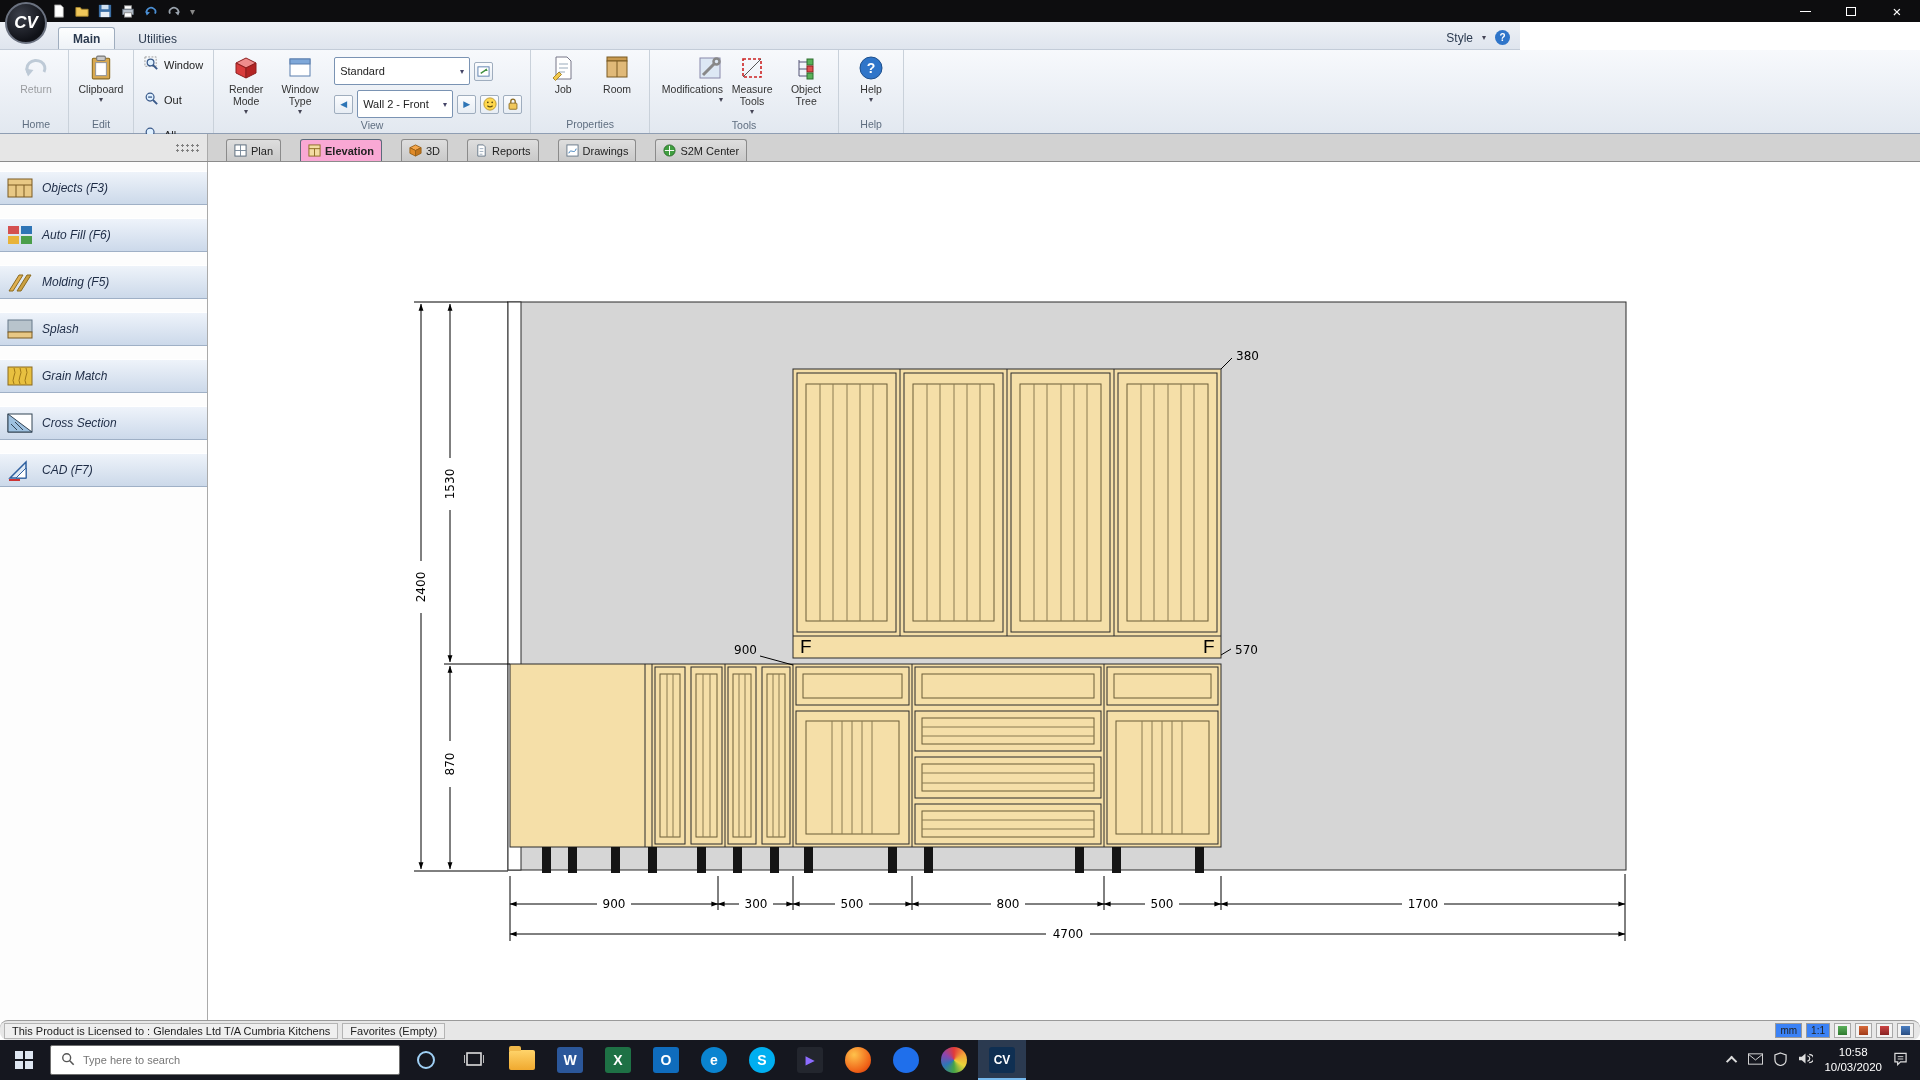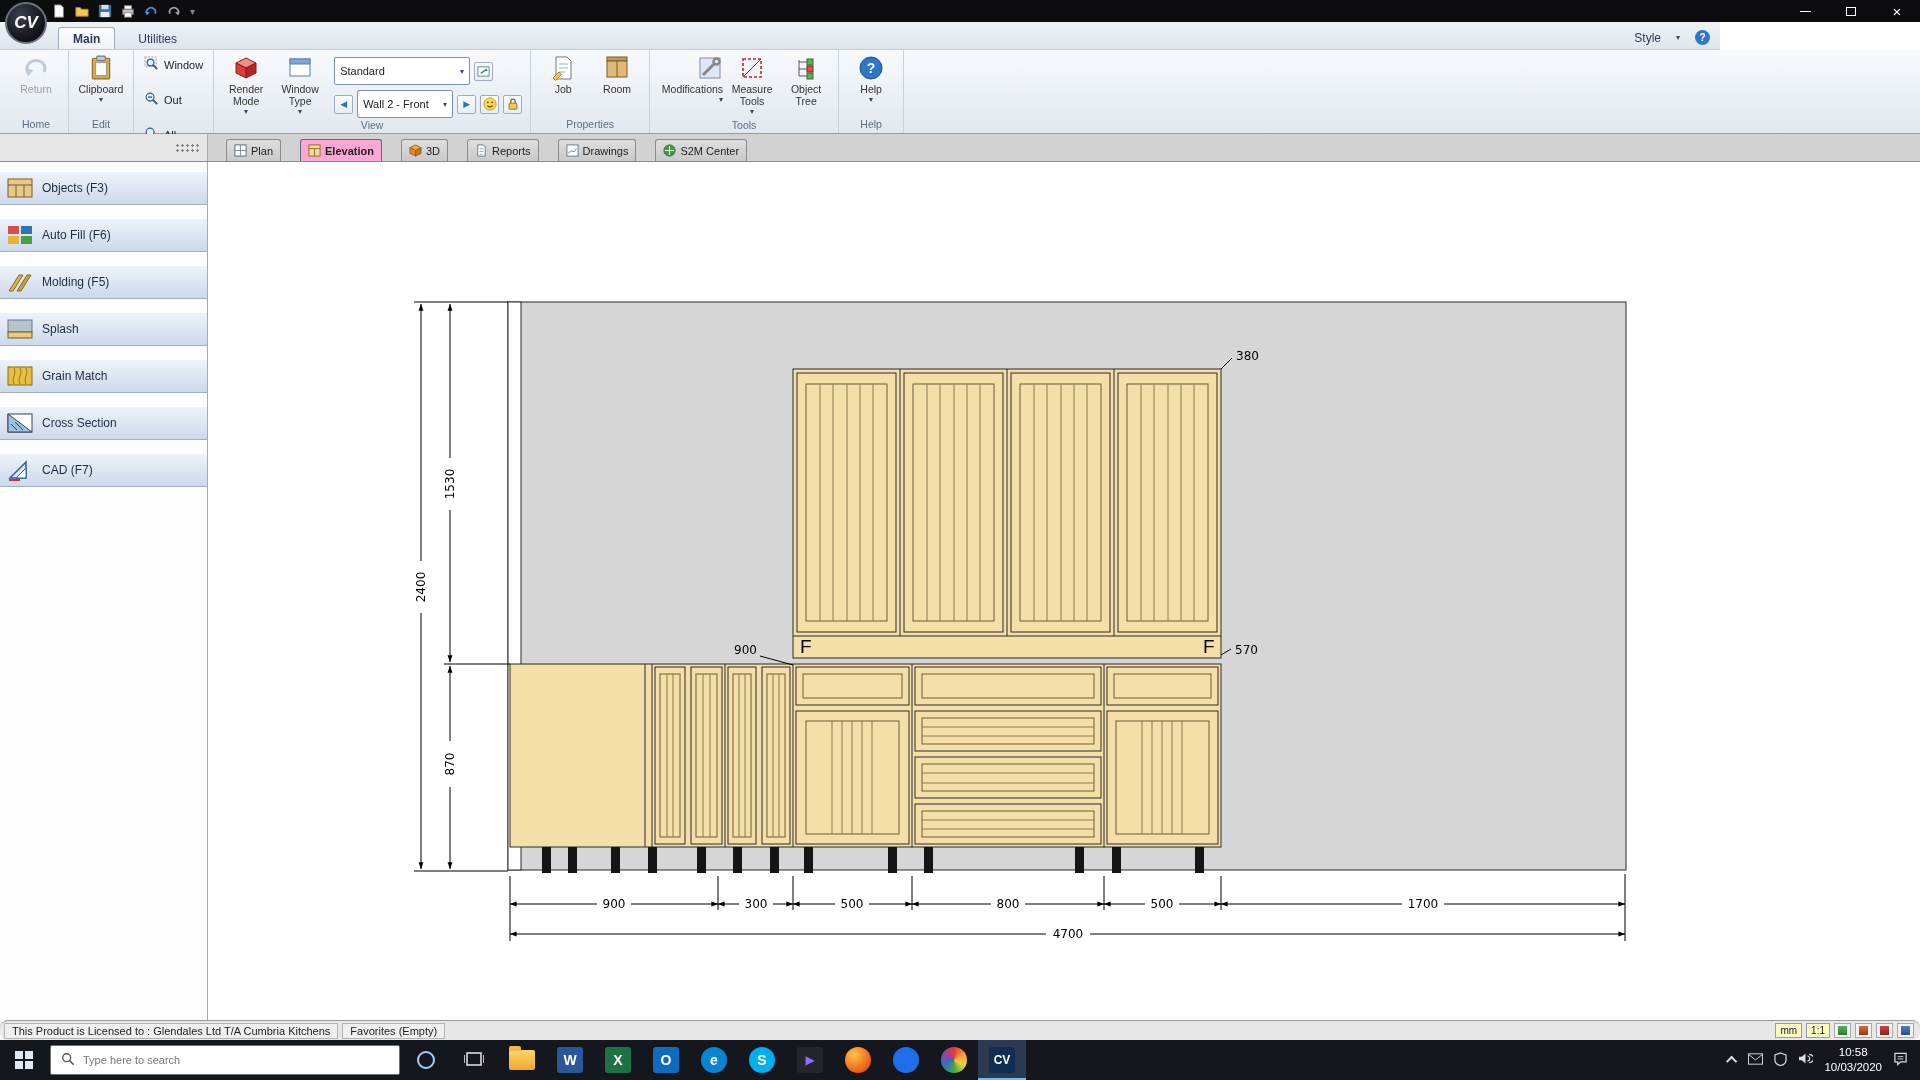--- a/index.html
+++ b/index.html
@@ -16,25 +16,25 @@
   .winbtn { width:46px; height:22px; display:flex; align-items:center; justify-content:center; color:#fff; }
   .winbtn .bar { width:11px; height:1px; background:#fff; }
   .winbtn .box { width:10px; height:9px; border:1px solid #fff; }
   .winbtn.close { font-size:15px; }
 
   .logo { position:absolute; left:5px; top:2px; width:42px; height:42px; border-radius:50%;
     background:radial-gradient(circle at 35% 30%, #3b3f4a, #101218 70%); border:2px solid #6b7280;
     color:#fff; font-weight:bold; font-size:17px; font-style:italic; display:flex; align-items:center; justify-content:center; z-index:50; }
 
   
-  .ribbon-tabrow { position:absolute; left:0; top:22px; width:1720px; height:28px; background:linear-gradient(#eef1f6,#dfe5ee); border-bottom:1px solid #c3ccd8; display:flex; align-items:flex-end; }
+  .ribbon-tabrow { position:absolute; left:0; top:22px; width:1520px; height:28px; background:linear-gradient(#eef1f6,#dfe5ee); border-bottom:1px solid #c3ccd8; display:flex; align-items:flex-end; }
   .rtab { margin-left:8px; padding:4px 14px 3px; font-size:12px; color:#2b3a4f; border:1px solid transparent; border-bottom:none; border-radius:3px 3px 0 0; }
   .rtab:first-of-type { margin-left:58px; }
   .rtab.active { background:linear-gradient(#fdfefe,#eef2f7); border-color:#9fadbe; font-weight:bold; }
-  .style-area { margin-left:auto; margin-right:10px; display:flex; align-items:center; gap:15px; padding-bottom:4px; color:#2b3a4f; }
+  .style-area { margin-left:auto; margin-right:10px; display:flex; align-items:center; gap:9px; padding-bottom:4px; color:#2b3a4f; }
   .help-badge { width:15px; height:15px; border-radius:50%; background:#2f75c9; color:#fff; font-size:10px; font-weight:bold; display:flex; align-items:center; justify-content:center; }
 
   .ribbon-body { position:absolute; left:0; top:50px; width:1920px; height:84px; background:linear-gradient(#f7f9fc,#e2e8f0); border-bottom:1px solid #8f9eb3; display:flex; }
   .rgroup { display:flex; flex-direction:column; border-right:1px solid #c9d1da; }
   .rgroup-content { flex:1; display:flex; align-items:flex-start; padding:3px 6px 0; gap:2px; }
   .rgroup-label { text-align:center; font-size:10.5px; color:#5f6e80; padding:1px 4px 3px; }
   .bigbtn { width:52px; display:flex; flex-direction:column; align-items:center; text-align:center; font-size:10.5px; line-height:1.15; color:#333; padding:2px 1px; border-radius:3px; }
   .bigbtn.wide { width:68px;align-items:flex-end; }
   .bigbtn .bicon { width:26px; height:26px; margin-bottom:2px; }
   .bigbtn .caret { font-size:8px; color:#445; }
@@ -57,30 +57,30 @@
   .doc-tabs { display:flex; align-items:flex-end; padding-left:18px; gap:19px; }
   .dtab { display:inline-flex; align-items:center; gap:4px; font-size:11px; color:#222; padding:3px 7px; background:linear-gradient(#dedede,#c9c9c9); border:1px solid #8b8b8b; border-radius:3px 3px 0 0; border-bottom:none; height:22px; }
   .dtab.active { background:#f9a8d4; border-color:#5c6b7c; font-weight:bold; }
   .dtab svg { display:block; }
 
   
   .main { position:absolute; left:0; top:162px; width:1920px; height:858px; display:flex; }
   .sidebar { width:208px; height:100%; background:#fdfdfd; border-right:1px solid #aaa; padding-top:9px; }
   .side-item { height:34px; margin-bottom:13px; display:flex; align-items:center; gap:9px; padding:0 7px;
     background:linear-gradient(#eef3fa,#ccd9ea); border-top:1px solid #fff; border-bottom:1px solid #9fb0c6; }
-  .side-item .slabel { font-size:12px; color:#1d2b45; }
+  .side-item .slabel { font-size:12px; color:#1d2b45;font-style:italic; }
   .side-icon { width:26px; height:22px; flex:0 0 auto; }
   .canvas { flex:1; height:100%; background:#fff; position:relative; overflow:hidden; }
   .canvas svg.draw { position:absolute; left:0; top:0; }
 
   
   .statusbar { position:absolute; left:0; top:1020px; width:1920px; height:20px; background:#e7e7e7; border-top:1px solid #9a9a9a; display:flex; align-items:center; font-size:11px; color:#222;border-radius:8px; }
   .sb-panel { height:16px; line-height:15px; border:1px solid #b4b4b4; background:#efefef; padding:0 7px; margin-left:4px; white-space:nowrap; }
   .sb-right { margin-left:auto; display:flex; align-items:center; gap:4px; margin-right:6px; }
-  .sb-badge { height:15px; line-height:14px; border:1px solid #9a9a9a; background:#fef9c3; padding:0 4px; font-size:10px; }
+  .sb-badge { height:15px; line-height:14px; border:1px solid #9a9a9a; background:#3b82f6; padding:0 4px; font-size:10px; }
   .sb-mini { width:17px; height:15px; border:1px solid #a8a8a8; display:flex; align-items:center; justify-content:center; background:#f3f3f3; }
   .sb-mini i { display:block; width:9px; height:9px; }
 
   
   .taskbar { position:absolute; left:0; top:1040px; width:1920px; height:40px; background:#15171f; display:flex; align-items:center; color:#e8e8e8; }
   .tb-slot { width:48px; height:40px; display:flex; align-items:center; justify-content:center; position:relative; }
   .tb-slot.active { background:#2b3a50; box-shadow:inset 0 -2px 0 #76b9ed; }
   .startgrid { display:grid; grid-template-columns:8px 8px; grid-gap:2px; }
   .startgrid i { width:8px; height:8px; background:#dfe7f2; display:block; }
   .searchbox { width:350px; height:30px; background:#fff; border:1px solid #6f6f6f; border-radius:2px; display:flex; align-items:center; gap:8px; padding:0 10px; margin:0 2px; }

